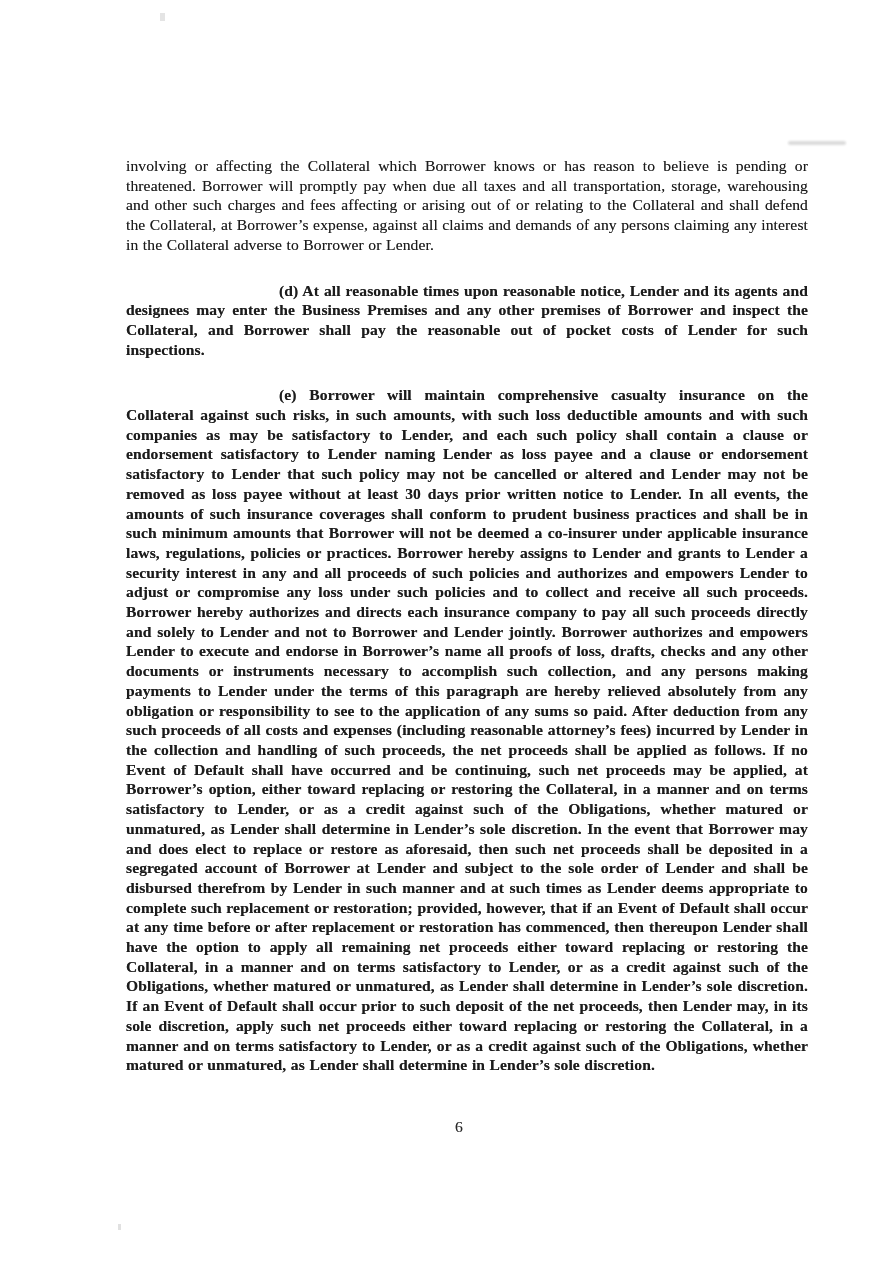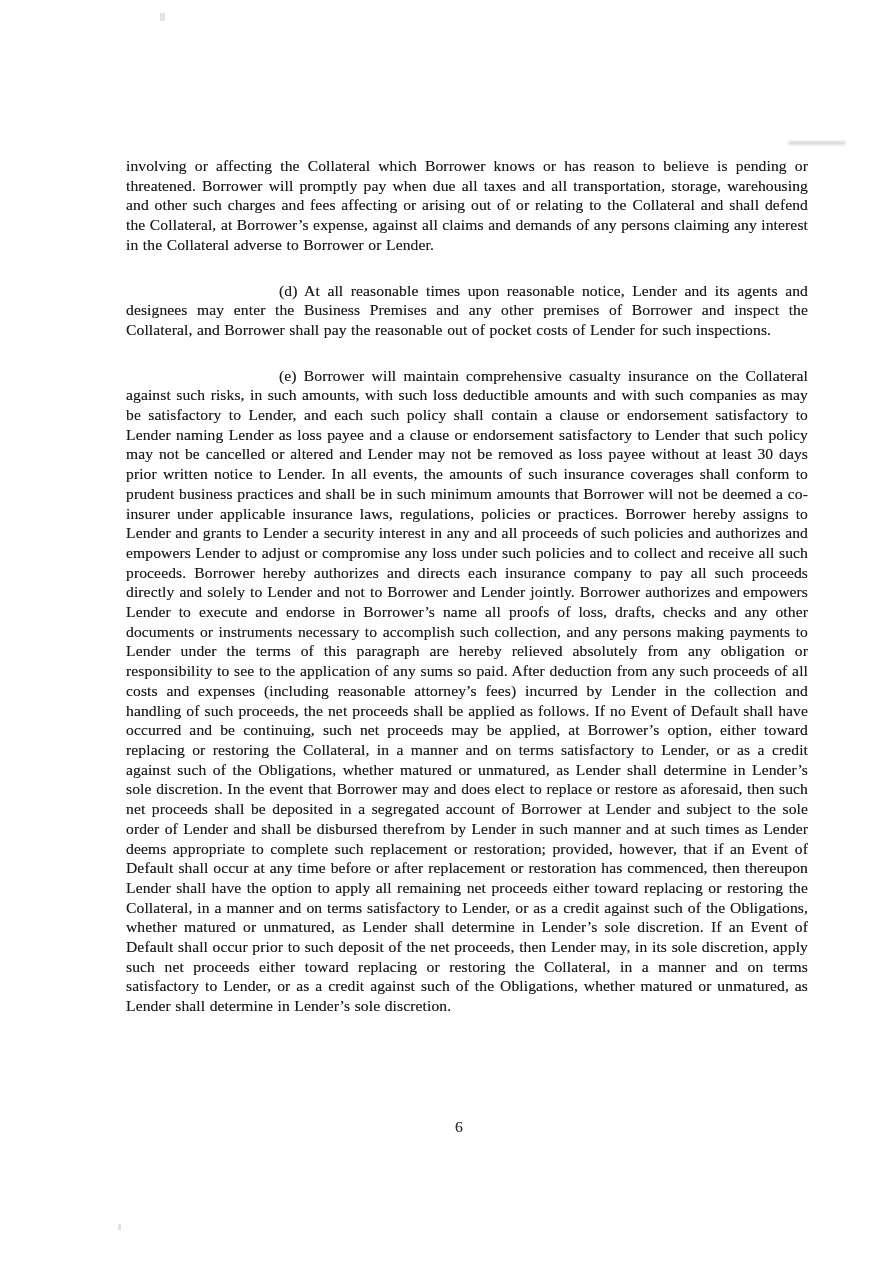--- a/index.html
+++ b/index.html
@@ -27,20 +27,21 @@
     font-size: 15.6px;
     line-height: 19.7px;
     text-align: justify;
     letter-spacing: 0.1px;
     word-spacing: 0.5px;
     color: #1c1c1c;
     text-shadow: 0 0 0.4px rgba(20,20,20,0.55);
   }
   p.para + p.para {
     margin-top: 26px;
+    font-weight: bold;
   }
   p.para.indented {
     text-indent: 153px;
   }
   .page-number {
     position: absolute;
     top: 1118px;
     left: 118px;
     width: 682px;
     text-align: center;

